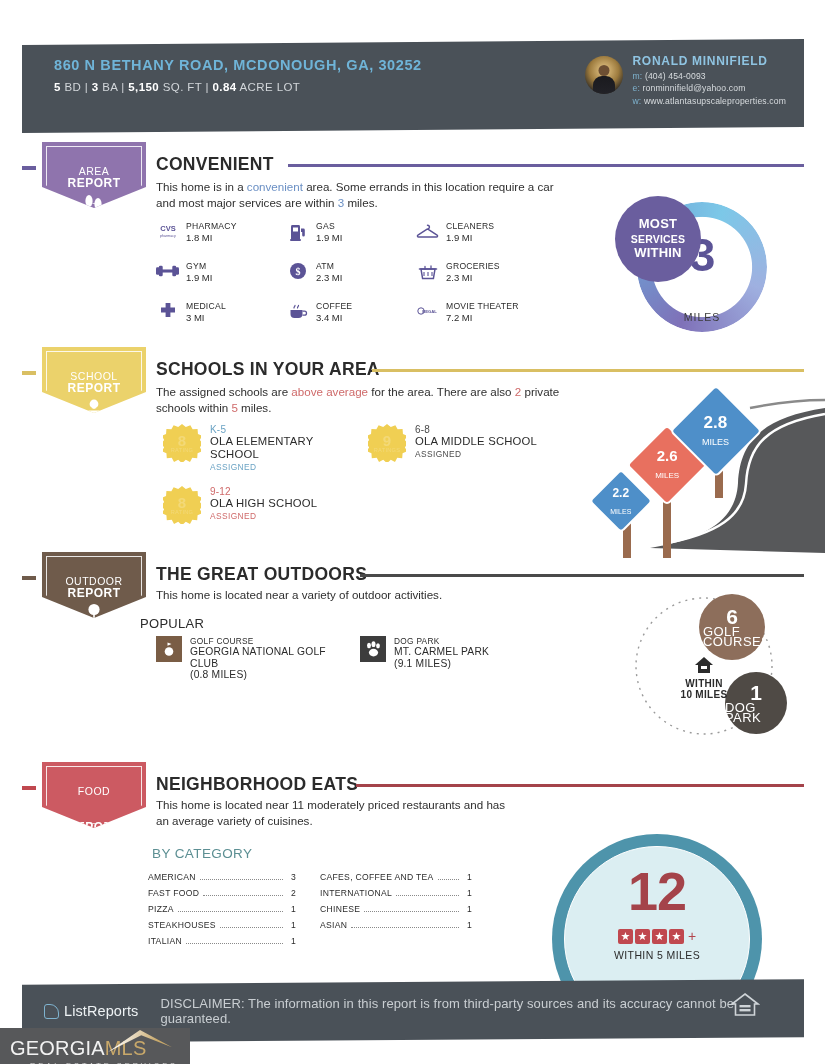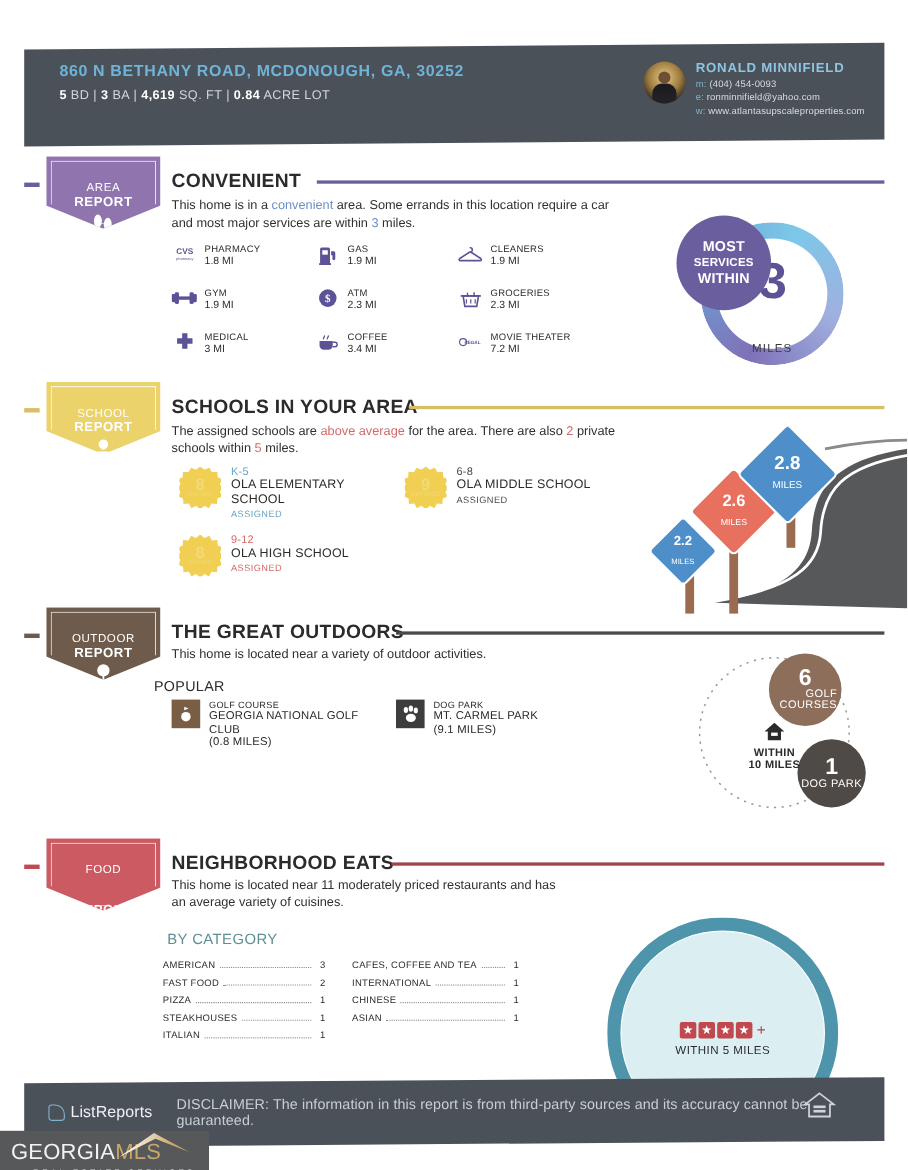--- a/index.html
+++ b/index.html
@@ -117,21 +117,21 @@
   
   .pop-title { position: absolute; font-size: 13px; color: #2b2b2b; letter-spacing: .3px; }
   .act { position: absolute; display: flex; gap: 8px; }
   .act-ico { width: 26px; height: 26px; flex: 0 0 26px; display: flex; align-items: center; justify-content: center; }
   .act-k { font-size: 8.3px; color: #2b2b2b; letter-spacing: .3px; }
   .act-v { font-size: 10.3px; color: #2b2b2b; letter-spacing: .2px; line-height: 11.5px; }
 
   .circ { position: absolute; border-radius: 50%; color: #fff;
     display: flex; flex-direction: column; align-items: center; justify-content: center; }
   .circ-n { font-size: 21px; font-weight: bold; line-height: 20px; }
-  .circ-l { font-size: 10px; letter-spacing: .4px; line-height: 10px; text-align: right; }
+  .circ-l { font-size: 13px; letter-spacing: .4px; line-height: 10px; text-align: left; }
 
   
   .bycat { position: absolute; font-size: 13.5px; color: #5c8f93; letter-spacing: .4px; }
   .cat-row { position: absolute; display: flex; align-items: baseline; font-size: 8.6px;
     color: #2b2b2b; letter-spacing: .3px; }
   .cat-name { white-space: nowrap; }
   .cat-dots { flex: 1; border-bottom: 1px dotted #8a8a8a; margin: 0 4px 2px; }
   .cat-num { width: 9px; text-align: right; }
 
   .food-ring { position: absolute; left: 552px; top: 818px; width: 210px; height: 148px; overflow: hidden; }
@@ -180,21 +180,21 @@
   <div class="header">
     <div class="header-inner">
       <div class="addr">860 N BETHANY ROAD, MCDONOUGH, GA, 30252</div>
       <div class="specs">
         <b>5</b>
         <span>BD</span>
         <span>|</span>
         <b>3</b>
         <span>BA</span>
         <span>|</span>
-        <b>4,619</b>
+        <b>5,150</b>
         <span>SQ. FT</span>
         <span>|</span>
         <b>0.84</b>
         <span>ACRE LOT</span>
       </div>
       <div class="agent">
         <div class="agent-photo"></div>
         <div class="agent-info">
           <div class="agent-name">RONALD MINNIFIELD</div>
           <div class="agent-line">
@@ -567,20 +567,21 @@
   </div>
   <div class="cat-row" style="left:320px;top:904px;width:152px;">
     <span class="cat-name">ASIAN</span>
     <span class="cat-dots"></span>
     <span class="cat-num">1</span>
   </div>
 
   <div class="food-ring">
     <div class="food-circle"></div>
     <div class="food-inner"></div>
+    <div class="food-num">12</div>
     <div class="stars">
       <div class="star-box">★</div>
       <div class="star-box">★</div>
       <div class="star-box">★</div>
       <div class="star-box">★</div>
       <span class="star-plus">+</span>
     </div>
     <div class="food-sub">WITHIN 5 MILES</div>
   </div>
 

